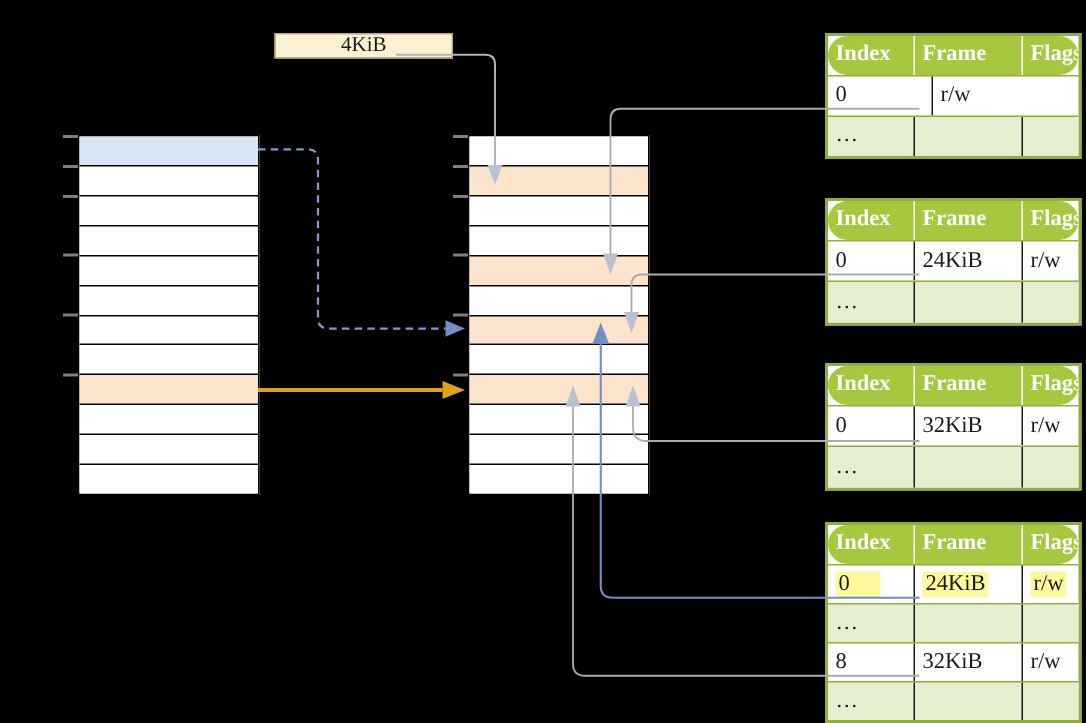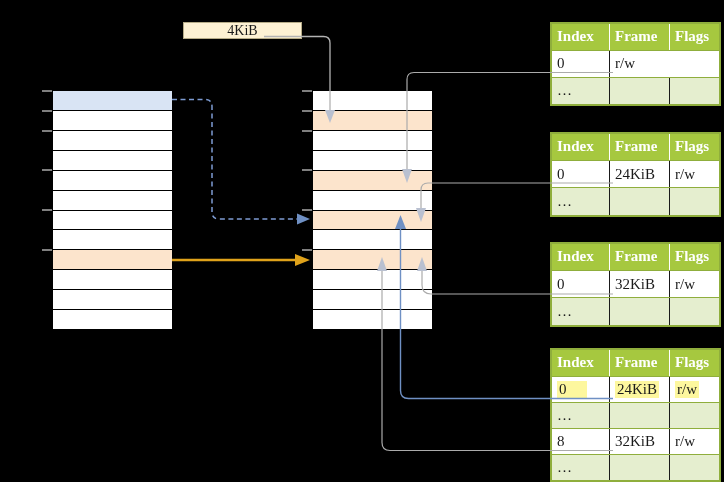--- a/index.html
+++ b/index.html
@@ -29,33 +29,33 @@
   .row-blue{background:var(--row-blue);}
   .row-peach{background:var(--row-peach);}
   .tick{position:absolute;width:10px;height:2px;background:#7f7f7f;}
   
   .frame-table{
     position:absolute;left:550px;width:167px;
     border:2px solid var(--tbl-border);background:#fff;
     display:flex;flex-direction:column;box-sizing:content-box;
   }
   .ft-row{display:flex;flex:1;min-height:0;}
-  .ft-row.ft-header{flex:0 0 26.5px;background:var(--tbl-green);}
+  .ft-row.ft-header{flex:0 0 26.5px;background:var(--tbl-green);border-radius:13px;}
   .ft-row + .ft-row{border-top:1.5px solid var(--tbl-border);}
   .ft-row.shaded{background:var(--tbl-light);}
   .ft-cell{
     display:flex;align-items:center;padding-left:5px;box-sizing:border-box;
     font-size:15px;color:#1a1a1a;overflow:hidden;white-space:nowrap;
   }
   .ft-header .ft-cell{color:#fff;font-weight:bold;border-left:1.5px solid #fff;}
   .ft-header .ft-cell:first-child{border-left:none;}
   .ft-body-cell + .ft-body-cell{border-left:1px solid #1a1a1a;}
   .c0{width:57px;}
   .c1{width:60px;}
-  .c2{flex:1;}
+  .c2{flex:1;margin-left:12px;}
   .hl{background:var(--hl);padding:0 2px;display:inline-block;}
   
   .arrows{position:absolute;left:0;top:0;pointer-events:none;}
   .st-gray{stroke:var(--arrow-gray);stroke-width:1.2;fill:none;}
   .st-lgray{stroke:#b3b3b3;stroke-width:1.3;fill:none;}
   .st-blue{stroke:var(--arrow-blue);stroke-width:1.4;fill:none;}
   .st-dblue{stroke:var(--arrow-dblue);stroke-width:1.5;fill:none;stroke-dasharray:5 3.5;}
   .st-orange{stroke:var(--arrow-orange);stroke-width:2.6;fill:none;}
   .f-gray{fill:var(--arrowhead-gray);}
   .f-blue{fill:var(--arrow-blue);}

